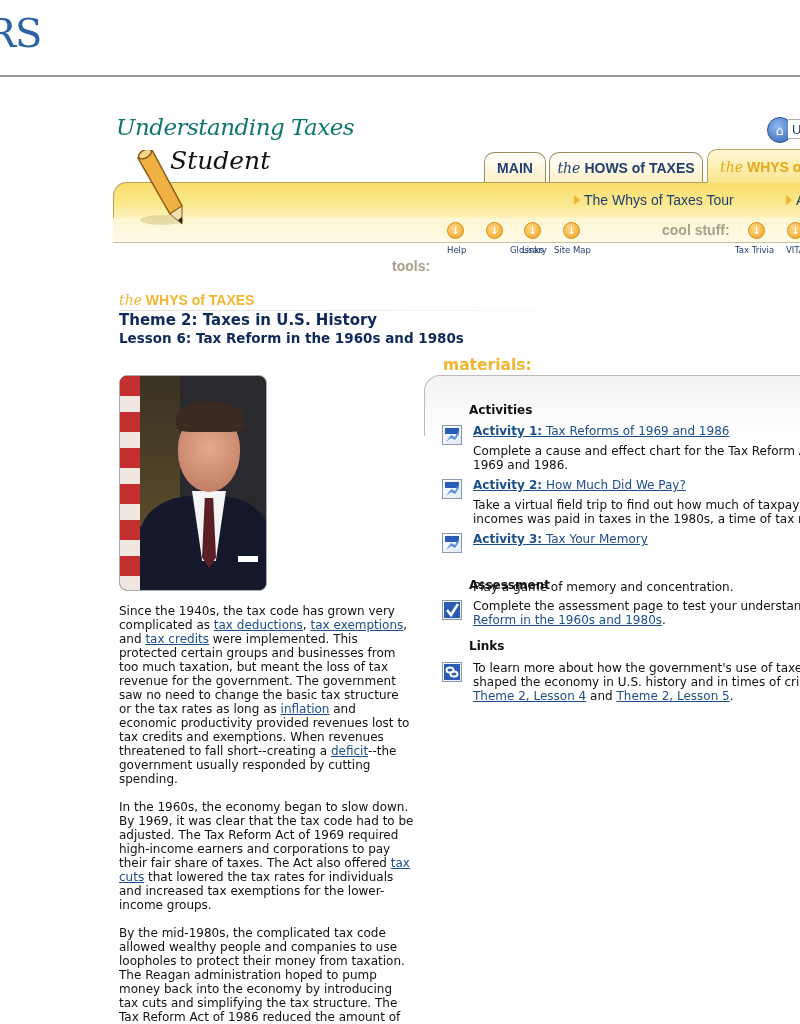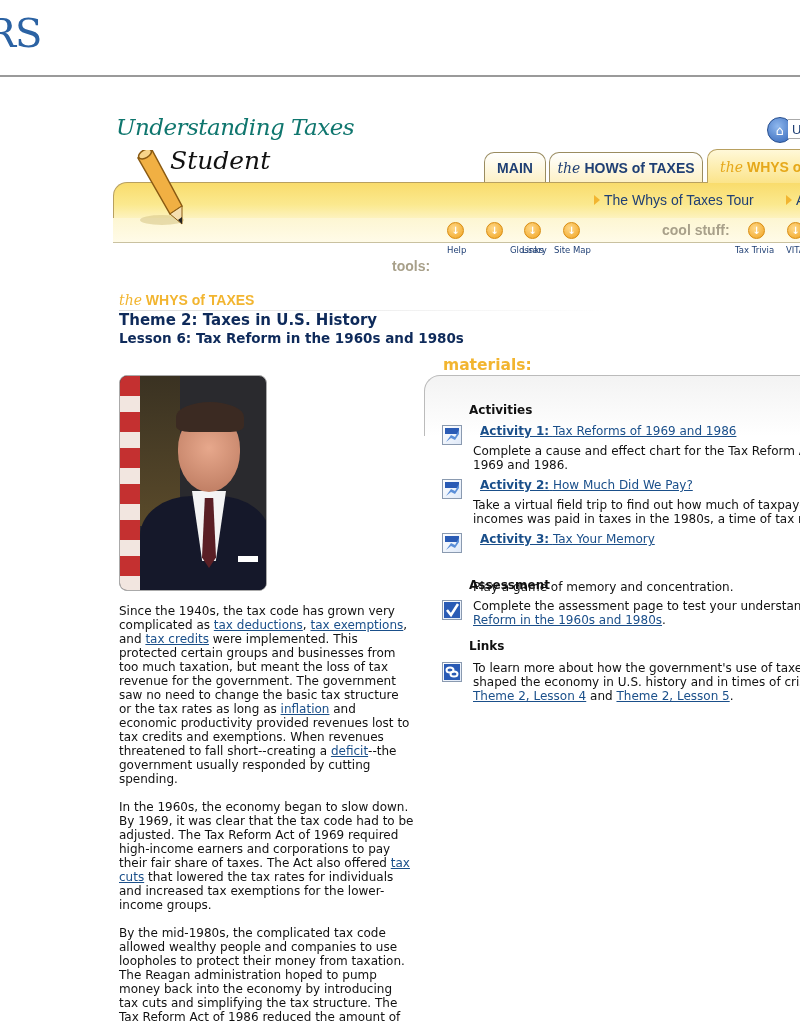--- a/index.html
+++ b/index.html
@@ -52,21 +52,21 @@
   .body-text { position:absolute; left:119px; width:295px; font-size:12px; line-height:14px; color:#111; }
   .body-text p { margin:0; }
 
   .materials-label { position:absolute; left:443px; top:356px; font-weight:bold; font-size:15.5px; color:#f2b530; }
   .materials-panel { position:absolute; left:424px; top:375px; width:400px; height:60px; border-top:1px solid #bbb; border-left:1px solid #bbb; border-radius:16px 0 0 0; background:linear-gradient(#f3f3f3, #fff); }
 
   .group-head { position:absolute; left:441px; font-weight:bold; font-size:12px; color:#111;margin-left:28px; }
   .mat-icon { position:absolute; left:442px; width:20px; height:20px; border:1px solid #8a9ab0; background:linear-gradient(135deg,#fff,#dfe9f8); box-sizing:border-box; }
   .mat-icon svg { width:18px; height:18px; display:block; }
   .mat-link { position:absolute; left:473px; font-size:12px; white-space:nowrap; }
-  .mat-link b { font-weight:bold;margin-left:7px; }
+  .mat-link b { font-weight:bold; }
   .mat-desc { position:absolute; left:473px; font-size:12px; line-height:14px; color:#111; white-space:nowrap; }
 </style>
 </head>
 <body>
 
 <div class="irs-logo">RS</div>
 <div class="top-rule"></div>
 
 <div class="brand-title">Understanding Taxes</div>
 <div class="brand-sub">Student</div>
@@ -93,21 +93,21 @@
   <polygon points="38,64 50,56 50,74" fill="#f6dfb0" stroke="#8a5a12" stroke-width="1"></polygon>
   <polygon points="46,70 50,67 50,74" fill="#222"></polygon>
   <ellipse cx="13" cy="4" rx="7" ry="4" fill="#f7d48a" stroke="#8a5a12" stroke-width="1.5" transform="rotate(-30 13 4)"></ellipse>
 </svg>
 
 <div class="home-btn">
     <span>⌂</span>
   </div>
 <div class="home-pill">U</div>
 
-<div class="subnav" style="left:594px;">
+<div class="subnav" style="left:574px;">
     <span class="arrow"></span>
     <span>The Whys of Taxes Tour</span>
   </div>
 <div class="subnav" style="left:786px;">
     <span class="arrow"></span>
     <span>A</span>
   </div>
 
 <div class="bar-label" style="left:392px;margin-top:36px;">tools:</div>
 <div class="tool-icon" style="left:447px;">↓</div>

